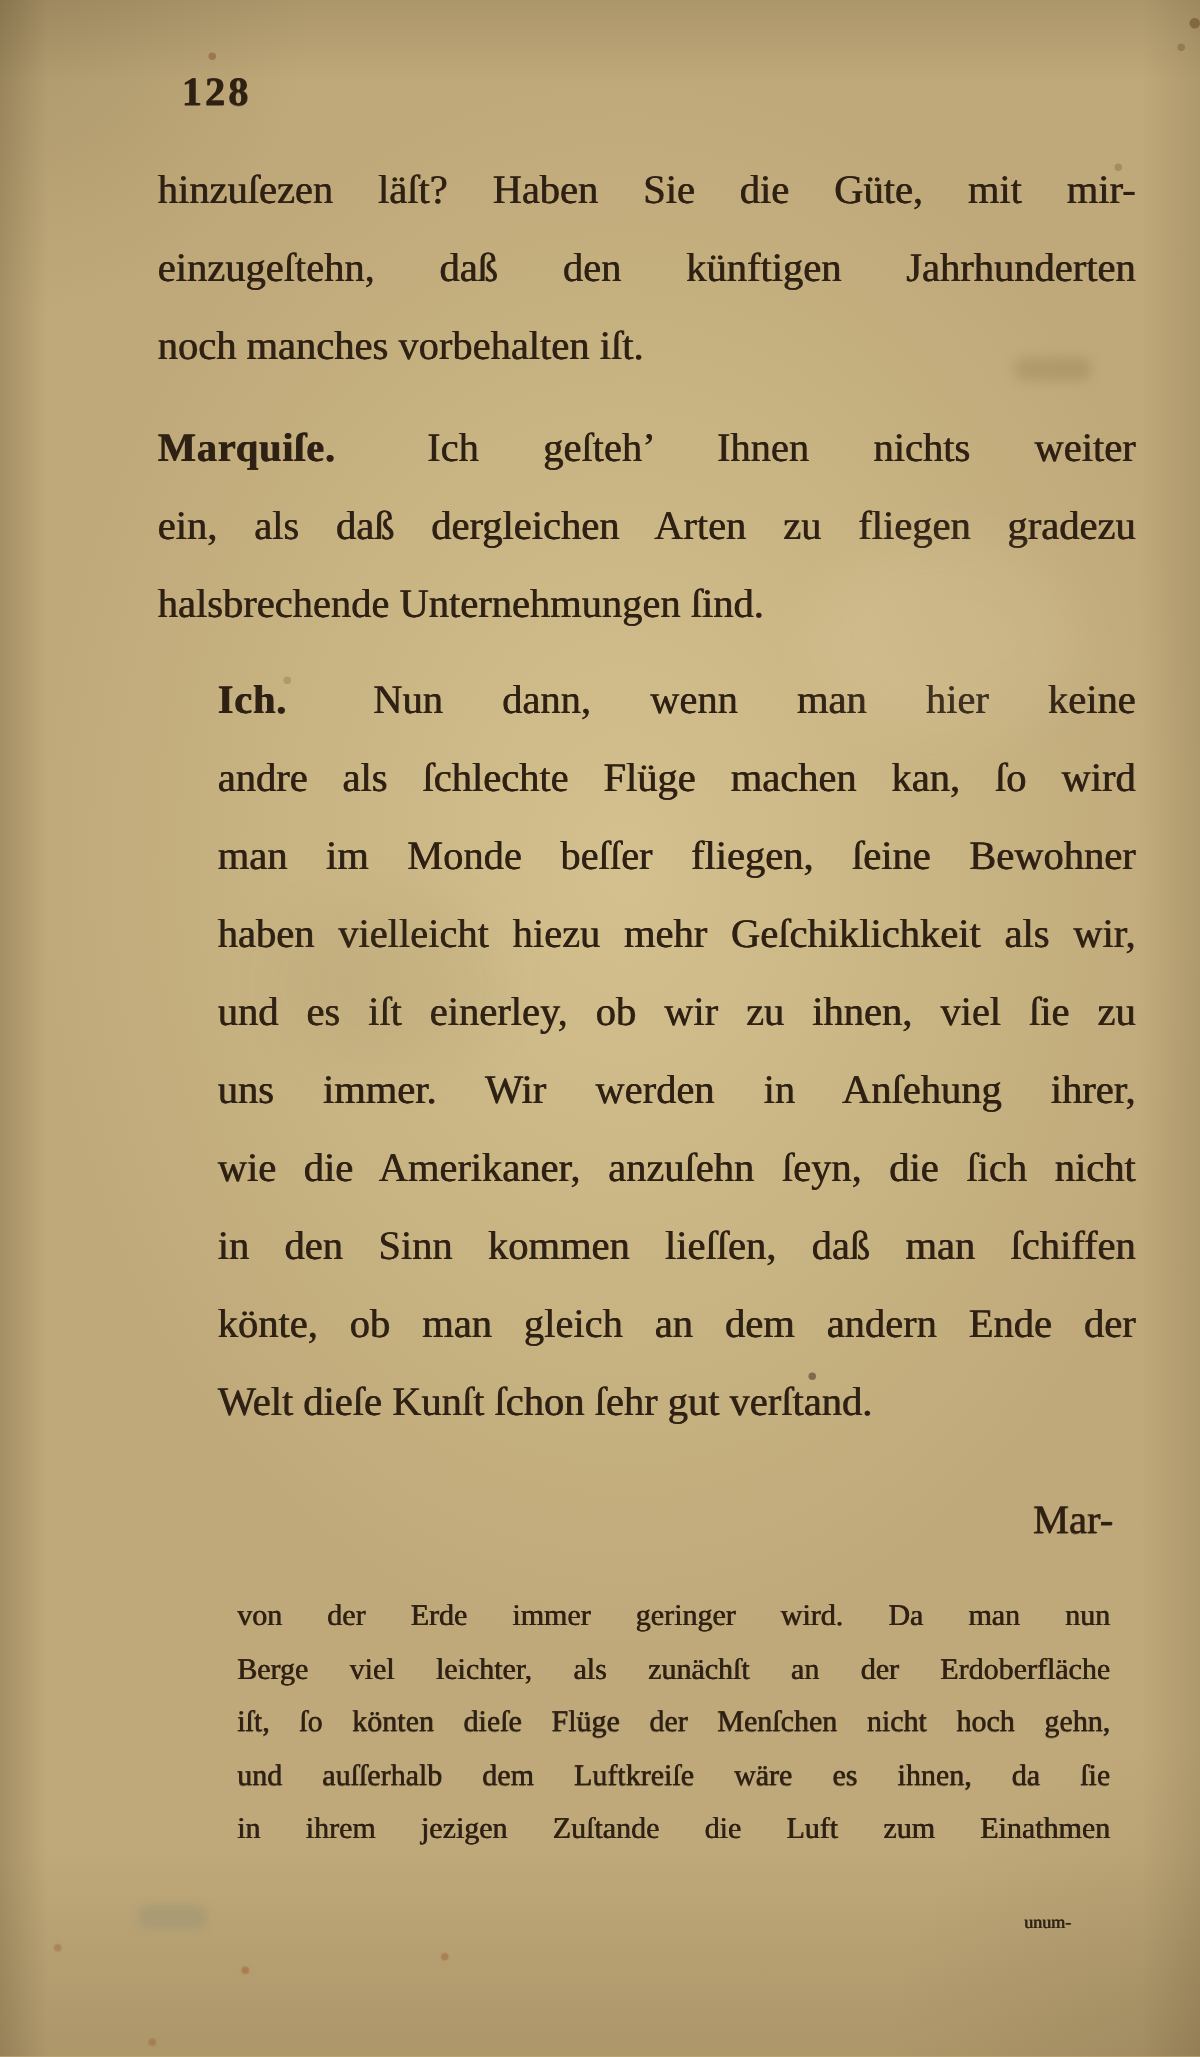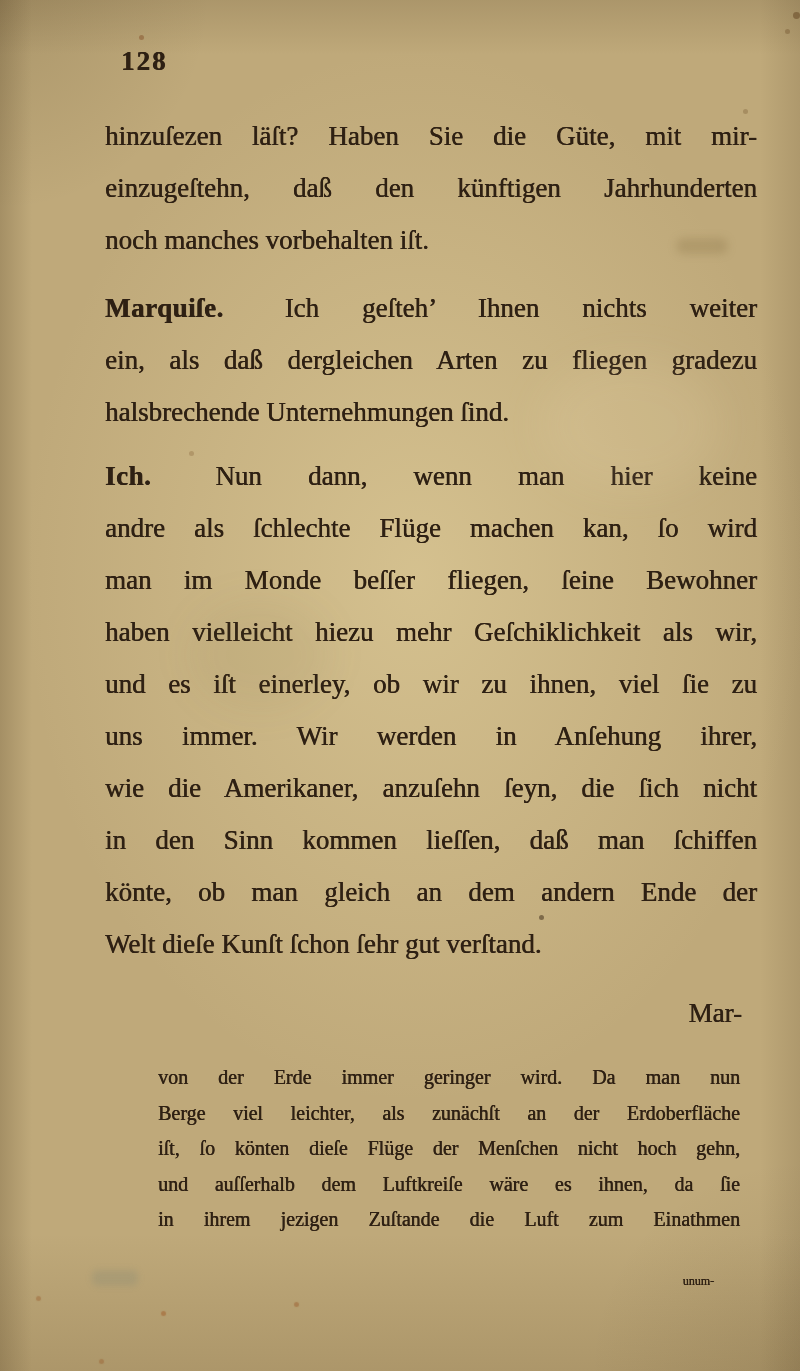--- a/index.html
+++ b/index.html
@@ -21,30 +21,30 @@
       #bfa97a;
   }
   .ink { text-shadow: 0.45px 0 0 rgba(46,32,19,0.85), 0 0.35px 0 rgba(46,32,19,0.5); }
 
   .pagenum {
     position: absolute; left: 121px; top: 46px;
     font-size: 27px; letter-spacing: 2px; font-weight: bold;
   }
 
   .main {
-    position: absolute; left: 105px; top: 110px; width: 652px;
+    position: absolute; left: 105px; top: 100px; width: 652px;
   }
   .tl {
     height: 52px; line-height: 52px; font-size: 27px;
     text-align: justify; text-align-last: justify; text-justify: inter-word;
     overflow: visible; white-space: normal;
   }
   .tl.end { text-align-last: left; }
   .p2 { margin-top: 16px; }
-  .p3 { margin-top: 12px; }
+  .p3 { margin-top: 12px; margin-left: 40px; }
   .speaker { font-weight: bold; margin-right: 18px; letter-spacing: 0.5px; }
 
   .catchword-main {
     position: absolute; top: 996px; right: 58px;
     font-size: 27px; line-height: 34px;
   }
 
   .footnote {
     position: absolute; left: 158px; top: 1060px; width: 582px;
   }

